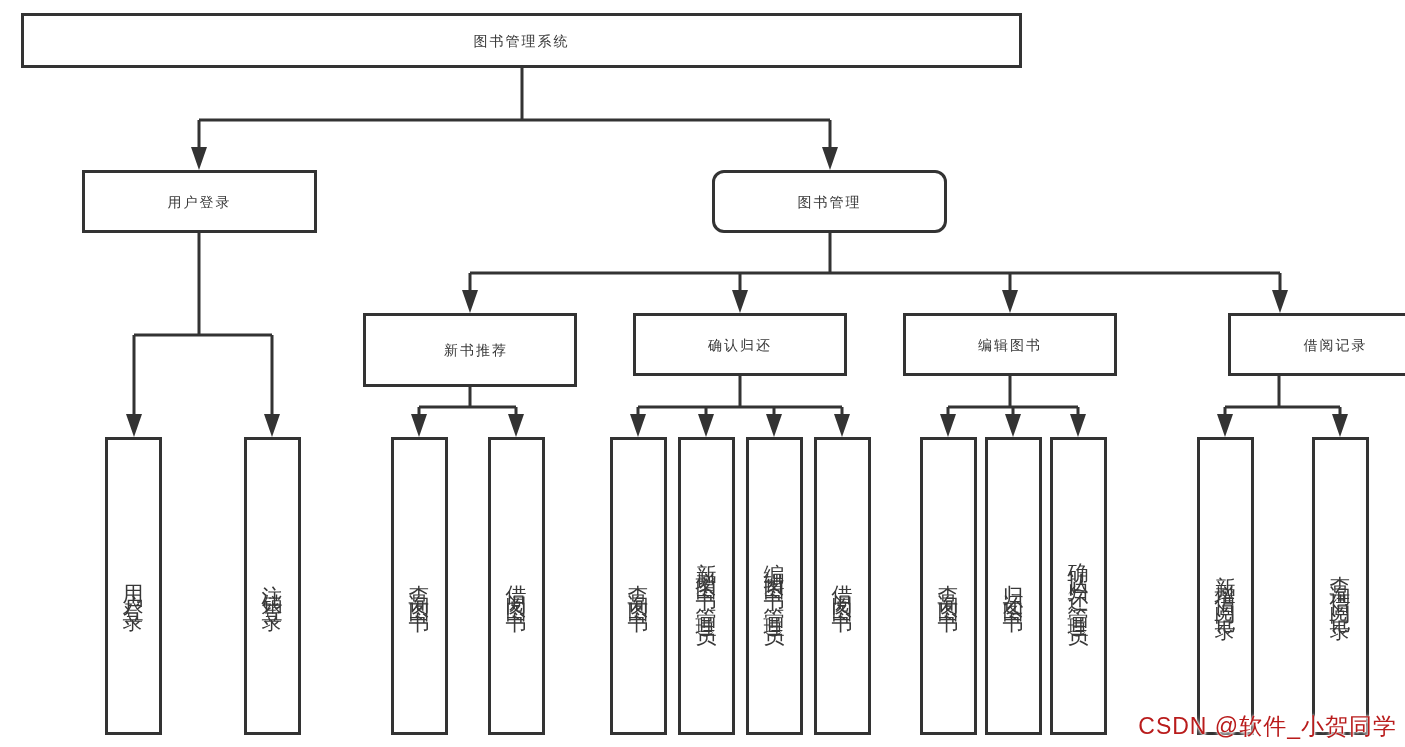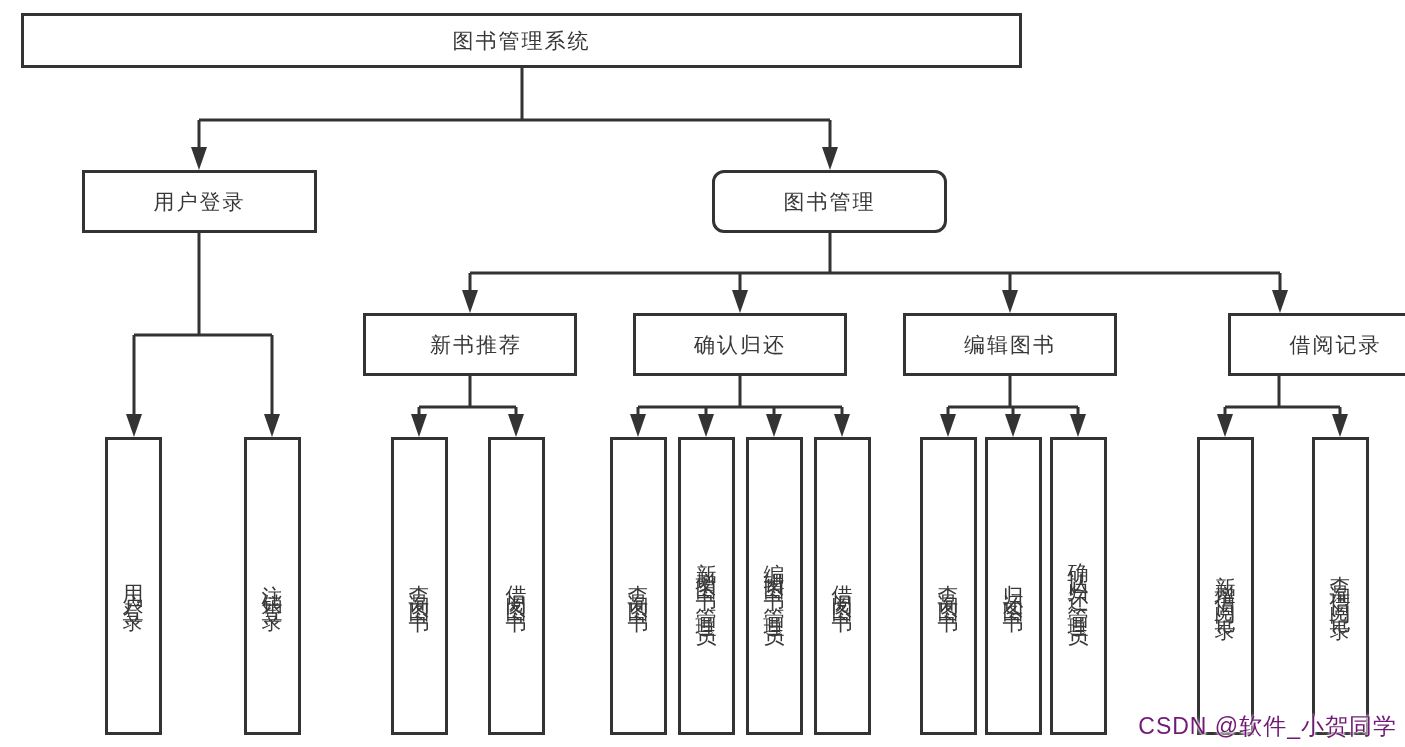--- a/index.html
+++ b/index.html
@@ -26,39 +26,39 @@
     position: absolute;
     box-sizing: border-box;
     background: #ffffff;
     border: 3px solid #333333;
     display: flex;
     align-items: center;
     justify-content: center;
     color: #383838;
   }
   .node.h span {
-    font-size: 21px;
+    font-size: 14px;
     letter-spacing: 2px;
     white-space: nowrap;
     line-height: 1;
   }
   .node.v span {
     writing-mode: vertical-rl;
     text-orientation: mixed;
     font-size: 21px;
     letter-spacing: 9px;
     line-height: 1;
     white-space: nowrap;
   }
   .watermark {
     position: absolute;
     right: 8px;
     bottom: 5px;
     font-size: 23px;
-    color: #701a75;
+    color: #b91c1c;
     letter-spacing: 1px;
     white-space: nowrap;
     text-shadow: 0 0 2px #ffffff, 0 0 4px #ffffff, 1px 1px 2px #ffffff;
   }
 </style>
 </head>
 <body>
 
 <div class="stage">
 
@@ -99,21 +99,21 @@
     <span>图书管理系统</span>
   </div>
 
   <div class="node h" style="left:82px; top:170px; width:235px; height:63px;">
     <span>用户登录</span>
   </div>
   <div class="node h" style="left:712px; top:170px; width:235px; height:63px;border-radius:12px;">
     <span>图书管理</span>
   </div>
 
-  <div class="node h" style="left:363px; top:313px; width:214px; height:63px;padding-left:12px;">
+  <div class="node h" style="left:363px; top:313px; width:214px; height:74px;padding-left:12px;">
     <span>新书推荐</span>
   </div>
   <div class="node h" style="left:633px; top:313px; width:214px; height:63px;">
     <span>确认归还</span>
   </div>
   <div class="node h" style="left:903px; top:313px; width:214px; height:63px;">
     <span>编辑图书</span>
   </div>
   <div class="node h" style="left:1228px; top:313px; width:215px; height:63px;align-items:center;">
     <span>借阅记录</span>

